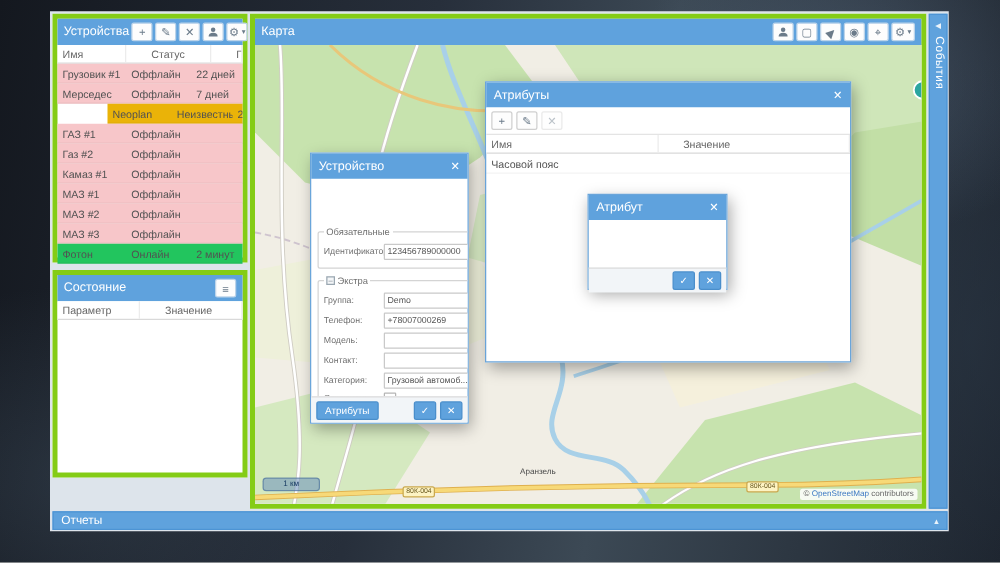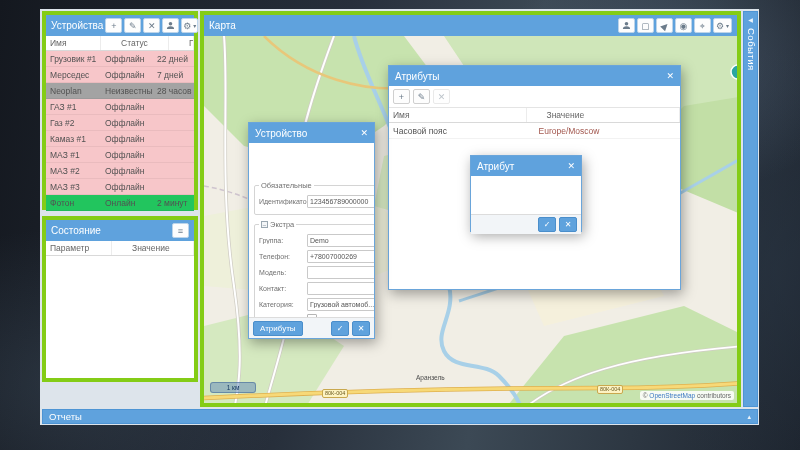--- a/index.html
+++ b/index.html
@@ -29,21 +29,21 @@
   .caret-s { font-size:6px; margin-left:2px; color:#6b7b8a; }
 
   
   .grid-header { display:flex; height:15px; border-bottom:1px solid #d9d9d9; color:#666;
     font-size:8.5px; align-items:center; background:#fff;gap:16px; }
   .grid-header .cell { padding:0 4px; border-right:1px solid #ececec; height:100%; display:flex; align-items:center; overflow:hidden; white-space:nowrap; }
   .grid-row { display:flex; height:16px; font-size:8.5px; color:#525252; align-items:center;
     border-bottom:1px solid rgba(0,0,0,.05); }
   .grid-row .cell { padding:0 4px; overflow:hidden; white-space:nowrap; }
   .offline { background:#f7c6c9; }
-  .unknown { background:#a3a3a3; }
+  .unknown { background:#eab308;margin-left:40px; }
   .online  { background:#22c55e; }
   .c1 { width:55px; } .c2 { width:52px; } .c3 { flex:1; }
   .h50 { width:50%; }
 
   
   #devices-panel { left:42px; top:11px; width:156px; height:199px; }
   #state-panel   { left:42px; top:216px; width:156px; height:166px; }
 
   
   #map-panel { left:200px; top:11px; width:541px; height:396px; }
@@ -378,21 +378,20 @@
     <span class="tool-btn disabled">
         <span>✕</span>
       </span>
   </div>
   <div class="grid-header">
     <span class="cell h50">Имя</span>
     <span class="cell h50">Значение</span>
   </div>
   <div class="grid-row" style="height:16px;">
     <span class="cell h50">Часовой пояс</span>
-    <span class="cell h50" style="color:#a2574e;">Europe/Moscow</span>
   </div>
 </div>
 
 <div class="dialog" id="attribute-dialog">
   <div class="dialog-header">
     <span>Атрибут</span>
     <span class="dialog-close">✕</span>
   </div>
   <div class="dlg-body">
     <div class="frow">

